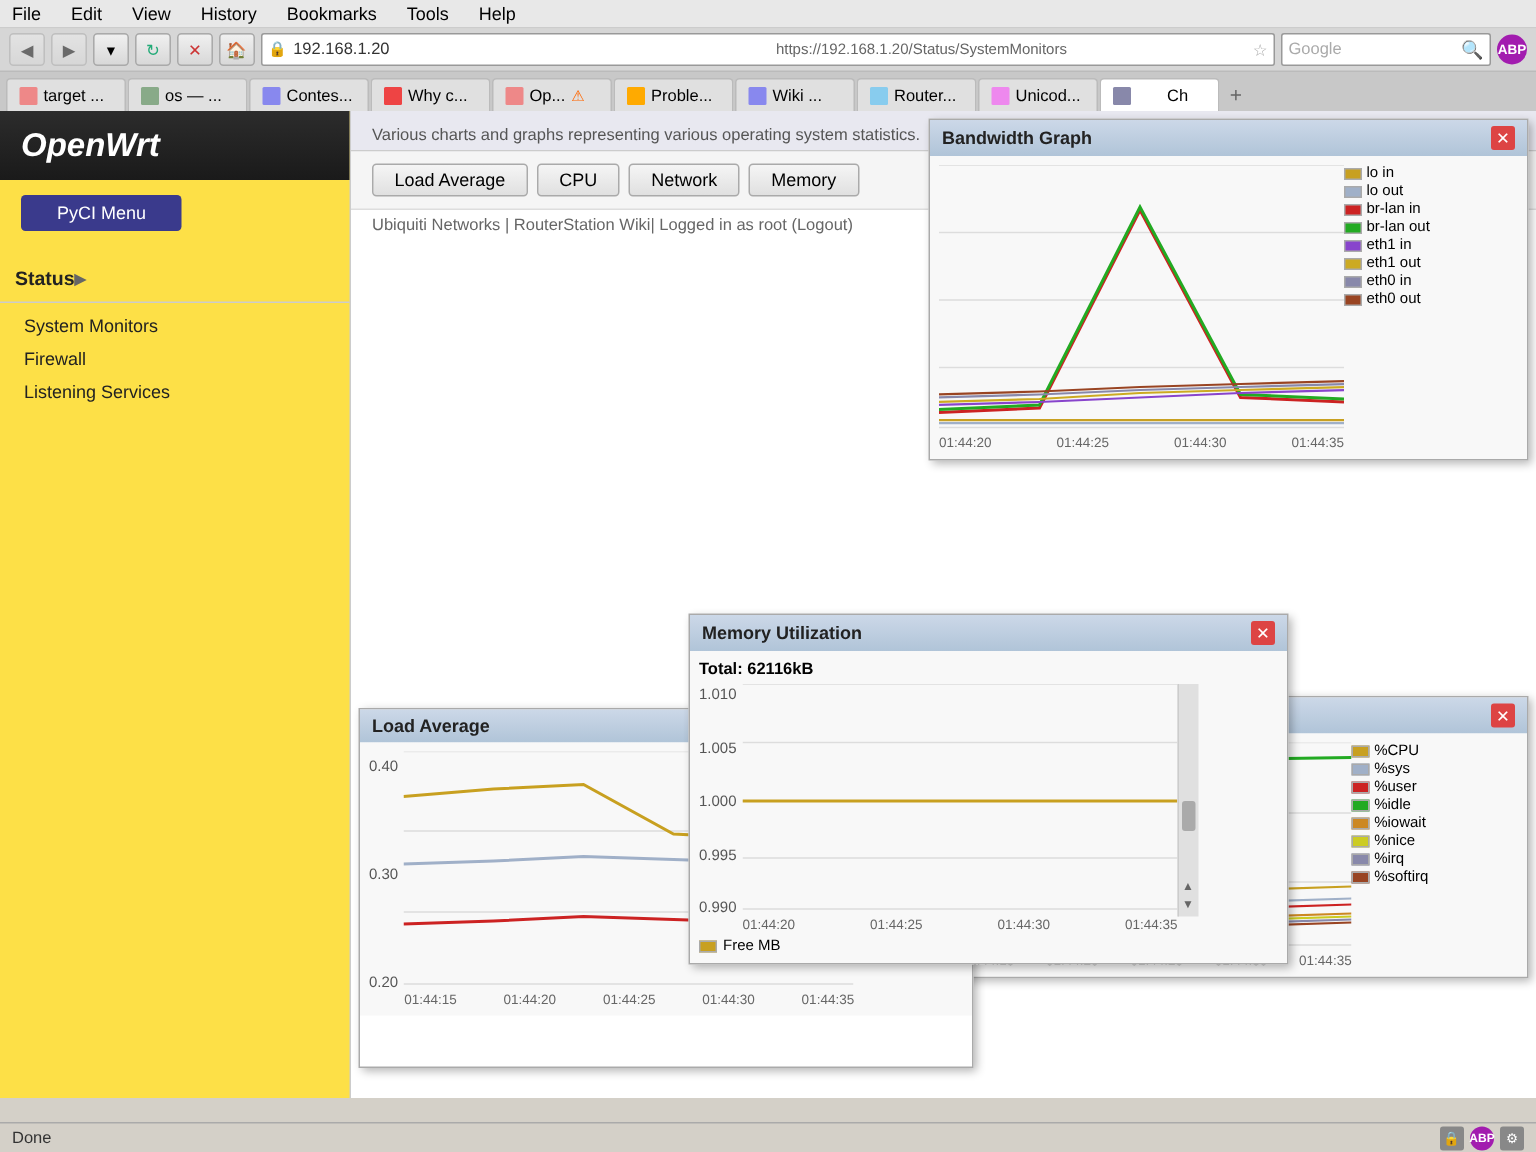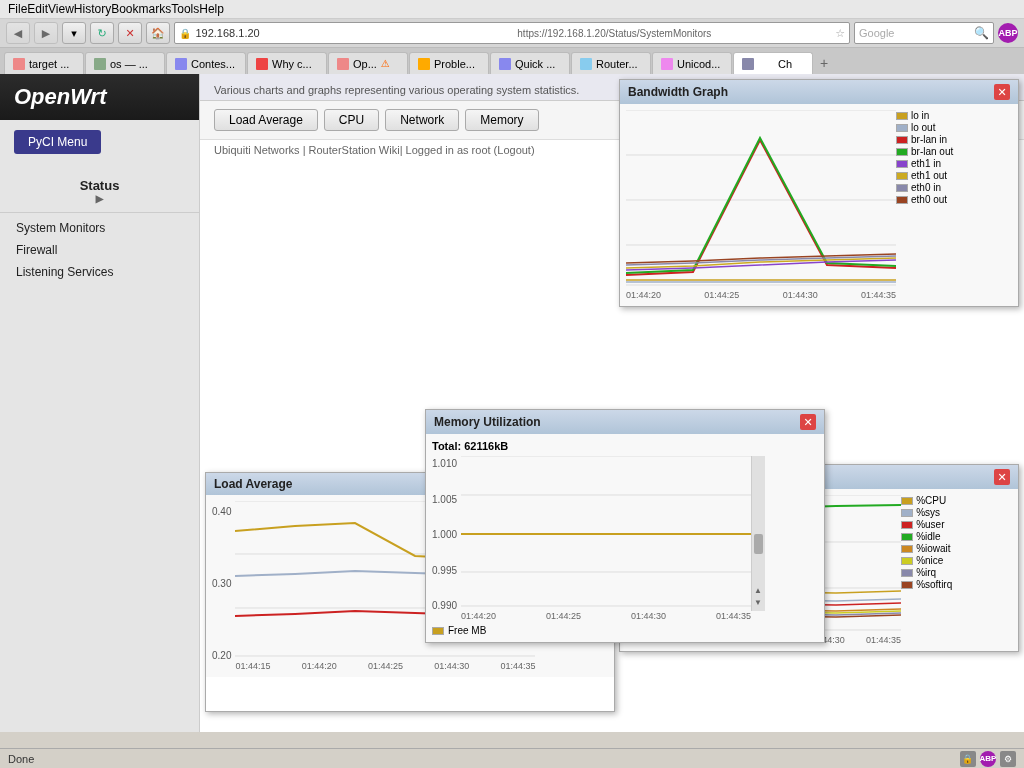--- a/index.html
+++ b/index.html
@@ -1,17 +1,17 @@
 <!DOCTYPE html>
 <html><head>
   <meta charset="utf-8">
   <style>
     * { margin: 0; padding: 0; box-sizing: border-box; }
     body { font-family: Arial, sans-serif; font-size: 12px; background: #d4d0c8; width: 1024px; height: 768px; overflow: hidden; }
-    .browser-menubar { display: flex; gap: 0; padding: 2px 8px; background: #e8e8e8; font-size: 12px; border-bottom: 1px solid #ccc; }
+    .browser-menubar { display: flex; gap: 20px; padding: 2px 8px; background: #e8e8e8; font-size: 12px; border-bottom: 1px solid #ccc; }
     .browser-menubar span { cursor: pointer; }
     .browser-toolbar { display: flex; align-items: center; gap: 4px; padding: 3px 6px; background: #d6d6d6; border-bottom: 1px solid #bbb; }
     .nav-btn { width: 24px; height: 22px; background: linear-gradient(to bottom, #f0f0f0, #d8d8d8); border: 1px solid #aaa; border-radius: 3px; cursor: pointer; display: flex; align-items: center; justify-content: center; font-size: 11px; }
     .nav-btn.disabled { opacity: 0.5; }
     .refresh-btn { color: #2a7; }
     .stop-btn { color: #c33; }
     .url-bar { flex: 1; display: flex; align-items: center; background: white; border: 1px solid #999; border-radius: 2px; padding: 1px 4px; height: 22px; }
     .url-text { font-size: 11px; color: #333; flex: 1; }
     .url-lock { color: #666; font-size: 10px; margin-right: 4px; }
     .search-bar { width: 140px; height: 22px; background: white; border: 1px solid #999; border-radius: 2px; display: flex; align-items: center; padding: 0 4px; }
@@ -22,25 +22,25 @@
     .browser-tabs { display: flex; align-items: flex-end; padding: 2px 4px 0 4px; background: #c8c8c8; height: 26px; gap: 1px; }
     .tab { height: 22px; padding: 0 8px; background: #e0e0e0; border: 1px solid #bbb; border-bottom: none; border-radius: 3px 3px 0 0; font-size: 11px; display: flex; align-items: center; gap: 4px; cursor: pointer; min-width: 80px; max-width: 120px; white-space: nowrap; overflow: hidden; text-overflow: ellipsis; }
     .tab.active { background: white; z-index: 1; gap: 24px; }
     .tab-icon { width: 12px; height: 12px; background: #888; border-radius: 1px; }
     .tab-add { width: 20px; height: 22px; display: flex; align-items: center; justify-content: center; font-size: 14px; color: #666; cursor: pointer; }
 
     
     .main-content { display: flex; height: calc(768px - 110px); }
 
     
-    .sidebar { width: 200px; background: #e5e5e5; border-right: 1px solid #ccc; flex-shrink: 0; }
+    .sidebar { width: 234px; background: #fde047; border-right: 1px solid #ccc; flex-shrink: 0; }
     .openwrt-header { background: linear-gradient(to bottom, #2c2c2c, #1a1a1a); color: white; padding: 10px 14px; font-size: 22px; font-weight: bold; font-style: italic; }
-    .pyci-menu { background: #3a3a8c; color: white; padding: 5px 14px; font-size: 12px; cursor: pointer; display: inline-block; margin: 6px 8px; border-radius: 3px; }
+    .pyci-menu { background: #3a3a8c; color: white; padding: 5px 24px; font-size: 12px; cursor: pointer; display: inline-block; margin: 6px 8px; border-radius: 3px; }
     .sidebar-section { margin-top: 10px; }
-    .sidebar-main-item { display: flex; align-items: center; justify-content: flex-end; padding: 4px 21px; font-weight: bold; font-size: 13px; color: #222; cursor: pointer; flex-direction: column; }
+    .sidebar-main-item { display: flex; align-items: center; justify-content: flex-start; padding: 4px 10px; font-weight: bold; font-size: 13px; color: #222; cursor: pointer; }
     .sidebar-main-item .arrow { color: #666; font-size: 10px; }
     .sidebar-sub-item { padding: 4px 16px; font-size: 12px; color: #222; cursor: pointer; }
     .sidebar-divider { border-top: 1px solid #ccc; margin: 4px 0; }
 
     
     .page-area { flex: 1; background: white; overflow: hidden; position: relative; }
     .page-header { background: #e8e8f0; padding: 8px 14px 4px 14px; border-bottom: 1px solid #ccc; }
     .page-title { font-size: 20px; font-weight: bold; color: #333; }
     .page-subtitle { font-size: 11px; color: #555; margin-top: 2px; }
     .page-buttons { display: flex; gap: 6px; padding: 8px 14px; background: #f5f5f5; border-bottom: 1px solid #ddd; }
@@ -137,21 +137,21 @@
       <span class="tab-icon" style="background:#e88"></span>
       <span>Op...</span>
       <span style="color:#f60;font-size:10px">⚠</span>
     </div>
   <div class="tab">
       <span class="tab-icon" style="background:#fa0"></span>
       <span>Proble...</span>
     </div>
   <div class="tab">
       <span class="tab-icon" style="background:#88e"></span>
-      <span>Quick ...</span>
+      <span>Wiki ...</span>
     </div>
   <div class="tab">
       <span class="tab-icon" style="background:#8ce"></span>
       <span>Router...</span>
     </div>
   <div class="tab">
       <span class="tab-icon" style="background:#e8e"></span>
       <span>Unicod...</span>
     </div>
   <div class="tab active">

